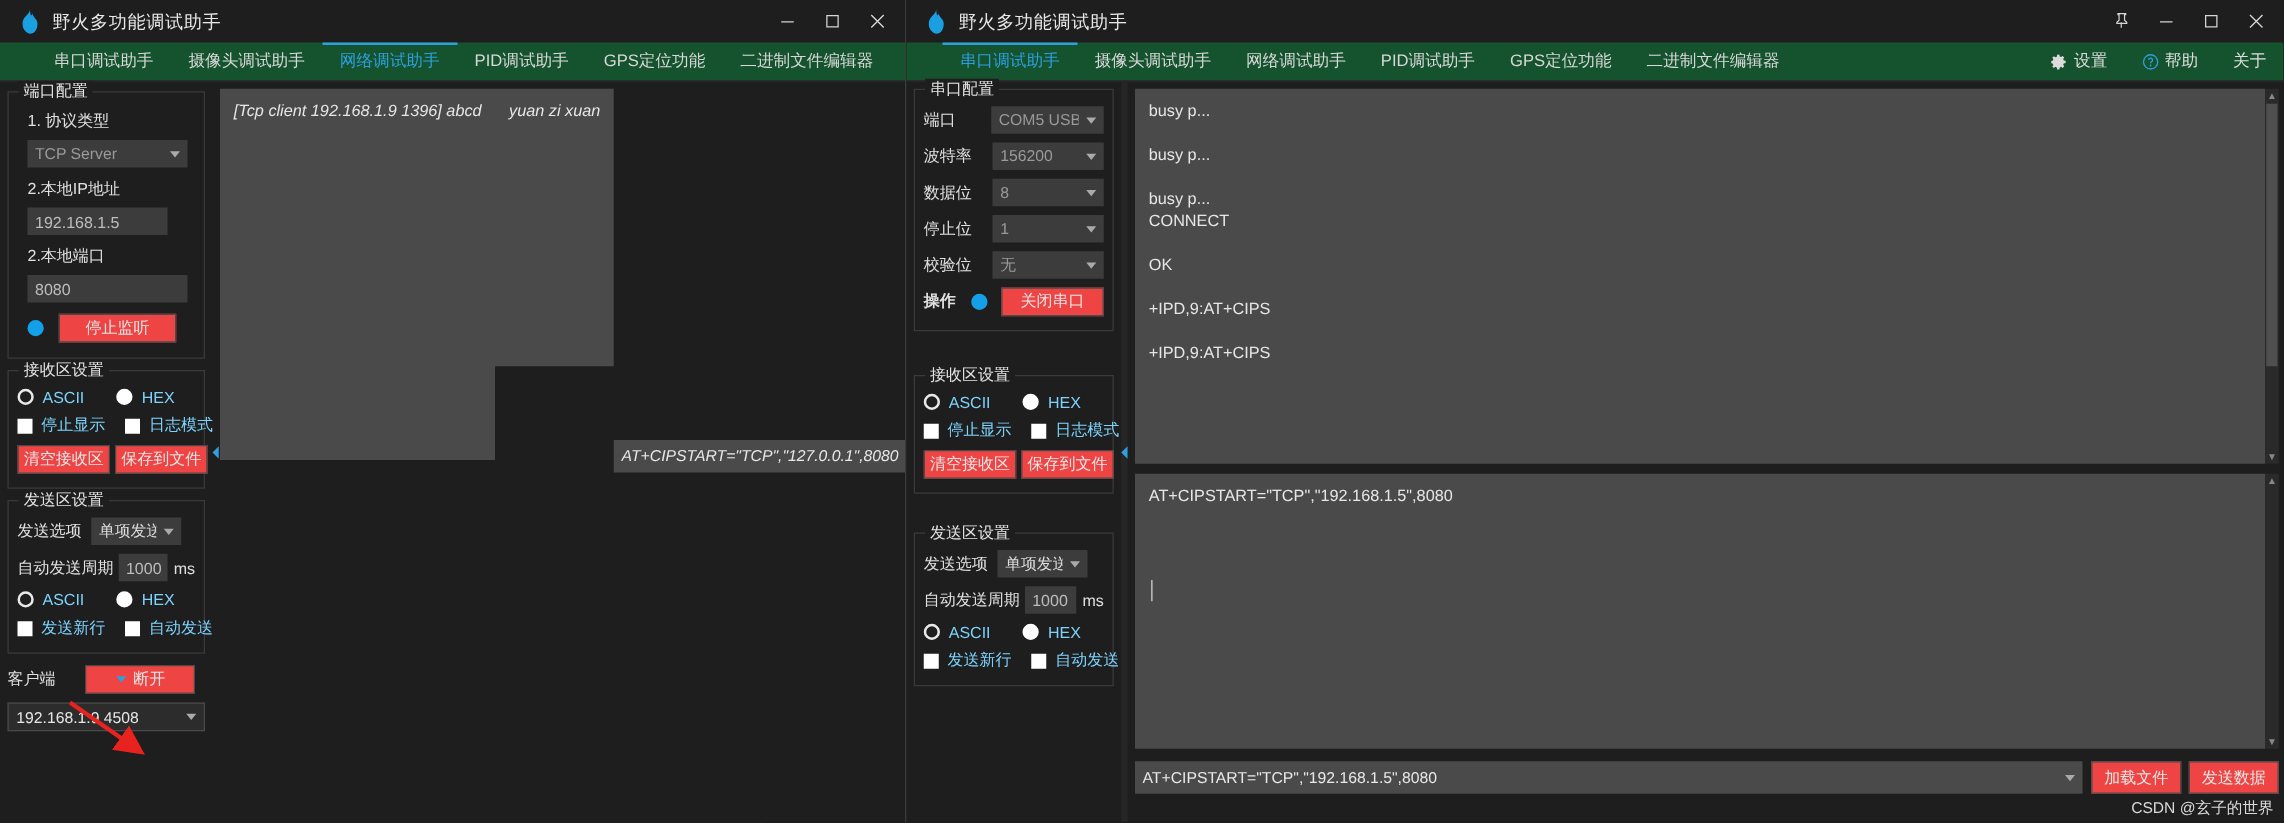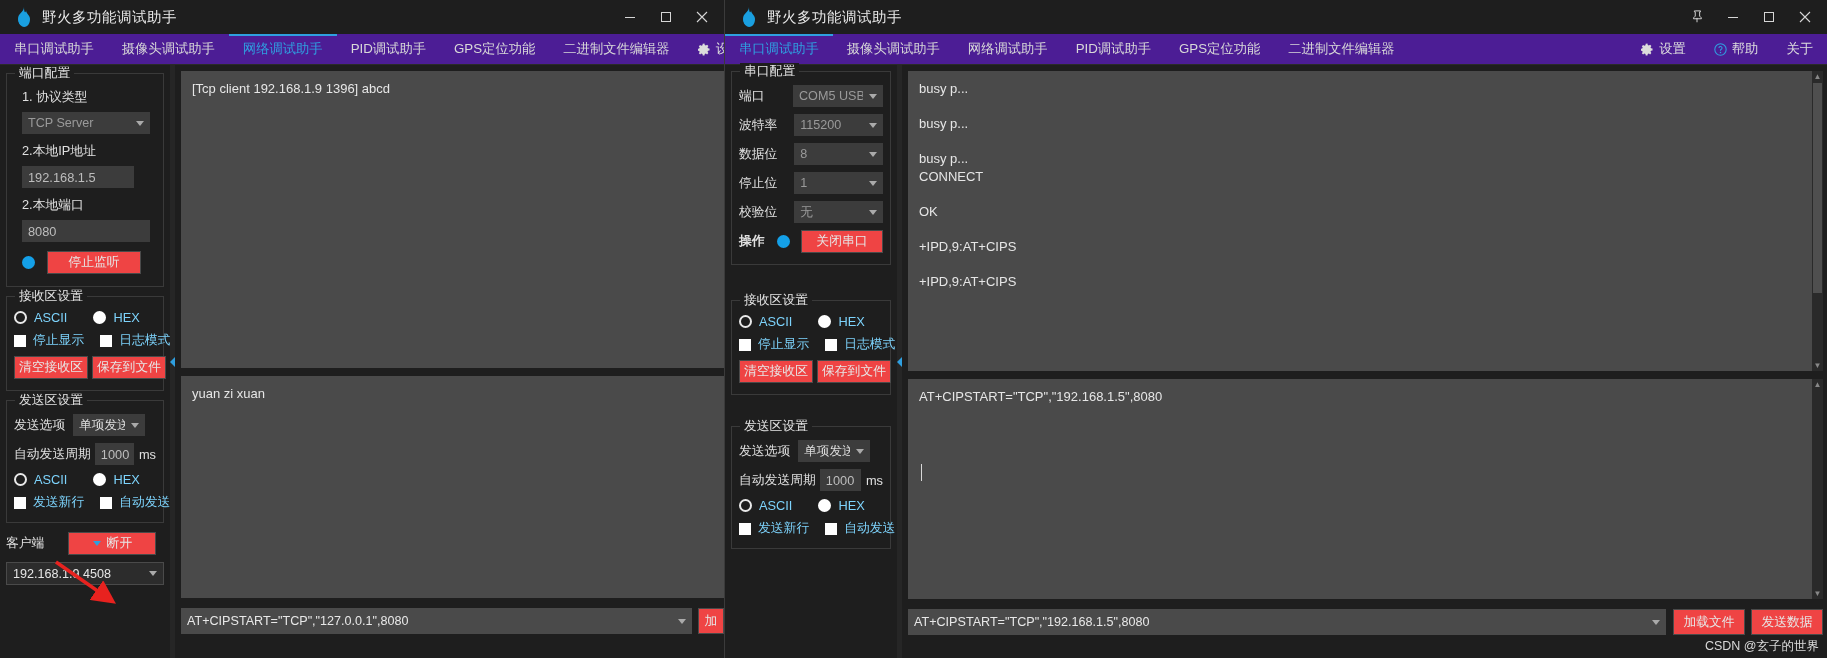--- a/index.html
+++ b/index.html
@@ -22,22 +22,22 @@
   .title-text { color: #e8e8e8; font-size: 14.5px; letter-spacing: .5px; }
   .win-ctl { position: absolute; right: 4px; top: 0; height: 34px; display: flex; align-items: center; }
   .win-ctl .b {
     width: 36px; height: 30px; display: flex; align-items: center; justify-content: center;
     color: #d6d6d6; font-size: 14px; line-height: 1;
   }
   .pin svg, .win-ctl svg { display:block; }
 
   
   .tabs {
-    height: 31px; background: #4c1d95; display: flex; align-items: stretch;
-    border-bottom: 1px solid #2a2a2a; position: relative;
+    height: 31px; background: #14532d; display: flex; align-items: stretch;
+    border-bottom: 1px solid #2a2a2a; position: relative; padding-left: 29px;
   }
   .tab {
     padding: 0 14px; display: flex; align-items: center; color: #d8d8d8;
     font-size: 13.3px; white-space: nowrap; position: relative;
   }
   .tab.active { color: #2f9fe0; }
   .tab.active::before {
     content:""; position:absolute; left:0; right:0; top:0; height:2px; background:#2f9fe0;
   }
   .tabs-right { margin-left: auto; display: flex; align-items: stretch; }
@@ -274,21 +274,21 @@
           </div>
         </div>
         <div class="combo" style="width:158px;height:23px;color:#e6e6e6;border:1px solid #4a4a4a;background:#2c2c2c;">
           <span class="cval">192.168.1.9 4508</span>
           <span class="caret"></span>
         </div>
       </div>
 
       <div class="grip"></div>
 
-      <div style="flex:1; display:flex; flex-direction:column; padding:6px 0 0 6px;">
+      <div style="flex:1; display:flex; flex-direction:row; padding:6px 0 0 6px;font-style:italic;">
         <div class="pane" style="height:297px;" id="left-recv-pane">
           <div class="line">[Tcp client 192.168.1.9 1396] abcd</div>
         </div>
         <div style="height:8px;"></div>
         <div class="pane" style="height:222px;" id="left-send-pane">
           <div class="line">yuan zi xuan</div>
         </div>
         <div style="height:10px;"></div>
         <div style="display:flex;align-items:center;">
           <div class="combo" style="flex:1;height:26px;background:#4a4a4a;color:#e8e8e8;">
@@ -391,21 +391,21 @@
           <div class="row">
             <span class="lbl" style="width:48px;">端口</span>
             <div class="combo" style="width:90px;margin-left:8px;">
               <span class="cval">COM5 USB</span>
               <span class="caret"></span>
             </div>
           </div>
           <div class="row">
             <span class="lbl" style="width:48px;">波特率</span>
             <div class="combo" style="width:90px;margin-left:8px;">
-              <span class="cval">115200</span>
+              <span class="cval">156200</span>
               <span class="caret"></span>
             </div>
           </div>
           <div class="row">
             <span class="lbl" style="width:48px;">数据位</span>
             <div class="combo" style="width:90px;margin-left:8px;">
               <span class="cval">8</span>
               <span class="caret"></span>
             </div>
           </div>

